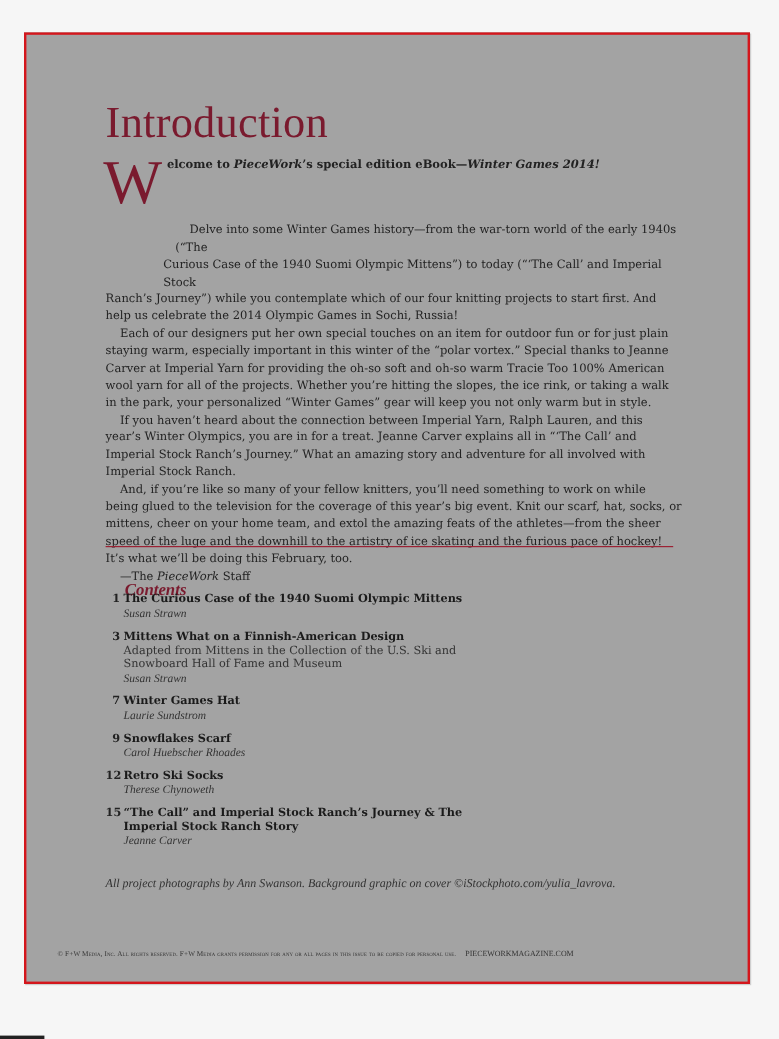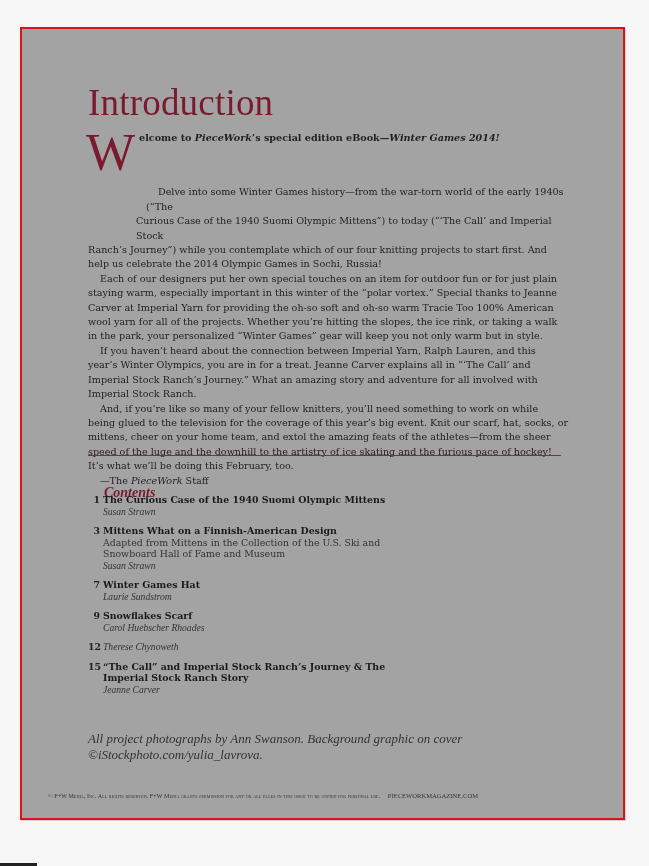--- a/index.html
+++ b/index.html
@@ -133,21 +133,21 @@
       font-family: "Liberation Serif", "DejaVu Serif", serif;
       font-size: 9.6px;
       color: #333;
     }
     .photo-credit {
       position: absolute;
       left: 66px;
       top: 702px;
       font-family: "Liberation Serif", "DejaVu Serif", serif;
       font-style: italic;
-      font-size: 13px;
+      font-size: 10px;
       color: #333;
     }
     .footer {
       position: absolute;
       left: 26px;
       top: 763px;
       width: 560px;
       font-family: "Liberation Serif", "DejaVu Serif", serif;
       font-size: 6px;
       color: #333;
@@ -202,20 +202,21 @@
       <span class="toc-title">Winter Games Hat</span>
       <span class="toc-author">Laurie Sundstrom</span>
     </div>
     <div class="toc-item">
       <span class="toc-num">9</span>
       <span class="toc-title">Snowflakes Scarf</span>
       <span class="toc-author">Carol Huebscher Rhoades</span>
     </div>
     <div class="toc-item">
       <span class="toc-num">12</span>
+      <span class="toc-title">Retro Ski Socks</span>
       <span class="toc-author">Therese Chynoweth</span>
     </div>
     <div class="toc-item">
       <span class="toc-num">15</span>
       <span class="toc-title">“The Call” and Imperial Stock Ranch’s Journey &amp; The Imperial Stock Ranch Story</span>
       <span class="toc-author">Jeanne Carver</span>
     </div>
   </div>
 
   <div class="photo-credit">All project photographs by Ann Swanson. Background graphic on cover ©iStockphoto.com/yulia_lavrova.</div>

